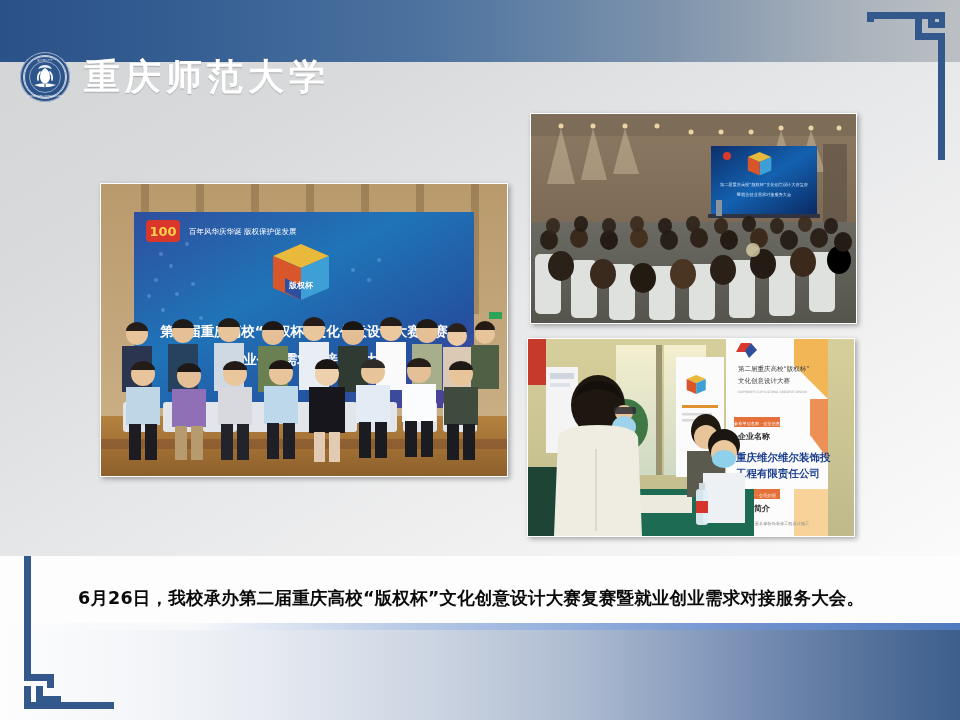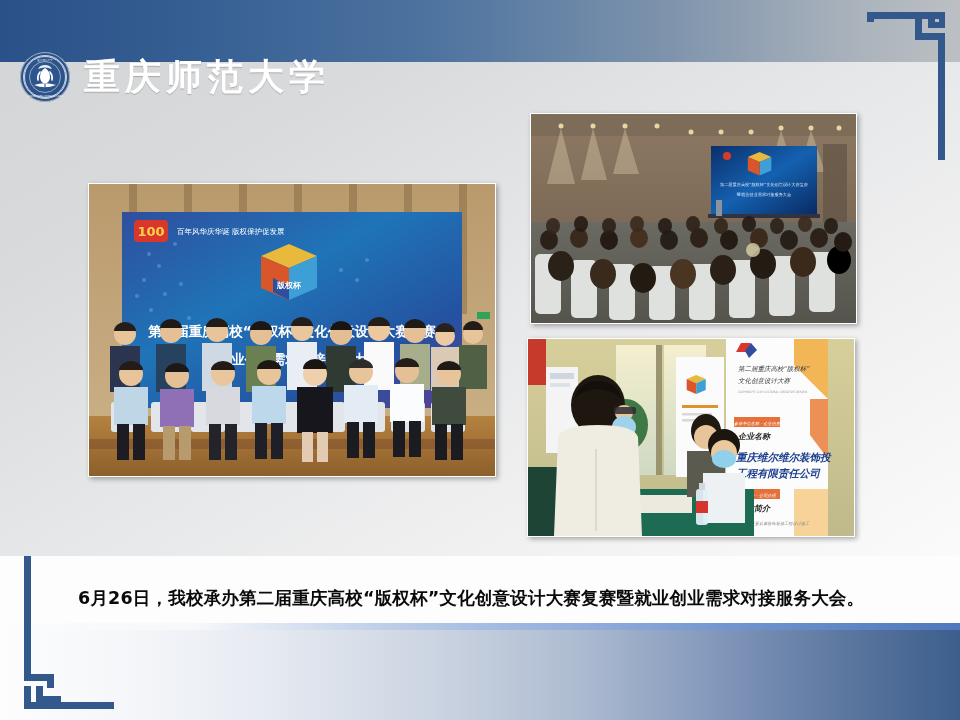--- a/index.html
+++ b/index.html
@@ -40,23 +40,23 @@
   .ornament{position:absolute;}
   .ornament-tr{right:0px;top:4px;}
   .ornament-bl{left:16px;bottom:0px;}
 
   
   .photo{
     position:absolute;overflow:hidden;background:#c9cbcd;
     border:1px solid #ffffff;
     box-shadow:2px 2px 5px rgba(0,0,0,.32);
   }
-  .photo-group{left:88px;top:183px;width:406px;height:292px;text-decoration:underline;}
+  .photo-group{left:100px;top:183px;width:406px;height:292px;text-decoration:underline;}
   .photo-audience{left:530px;top:113px;width:325px;height:209px;}
-  .photo-booth{left:527px;top:338px;width:326px;height:197px;font-style:italic;}
+  .photo-booth{left:527px;top:338px;width:326px;height:197px;}
   .photo svg{display:block;width:100%;height:100%;}
 
   
   .caption-band{
     position:absolute;left:0;top:556px;width:960px;height:67px;background:#fdfdfd;
   }
   .caption-text{
     position:absolute;left:78px;top:578px;width:860px;
     font-family:"DejaVu Sans","Liberation Sans",sans-serif;
     font-size:17.5px;font-weight:700;color:#0a0a0a;letter-spacing:.2px;

